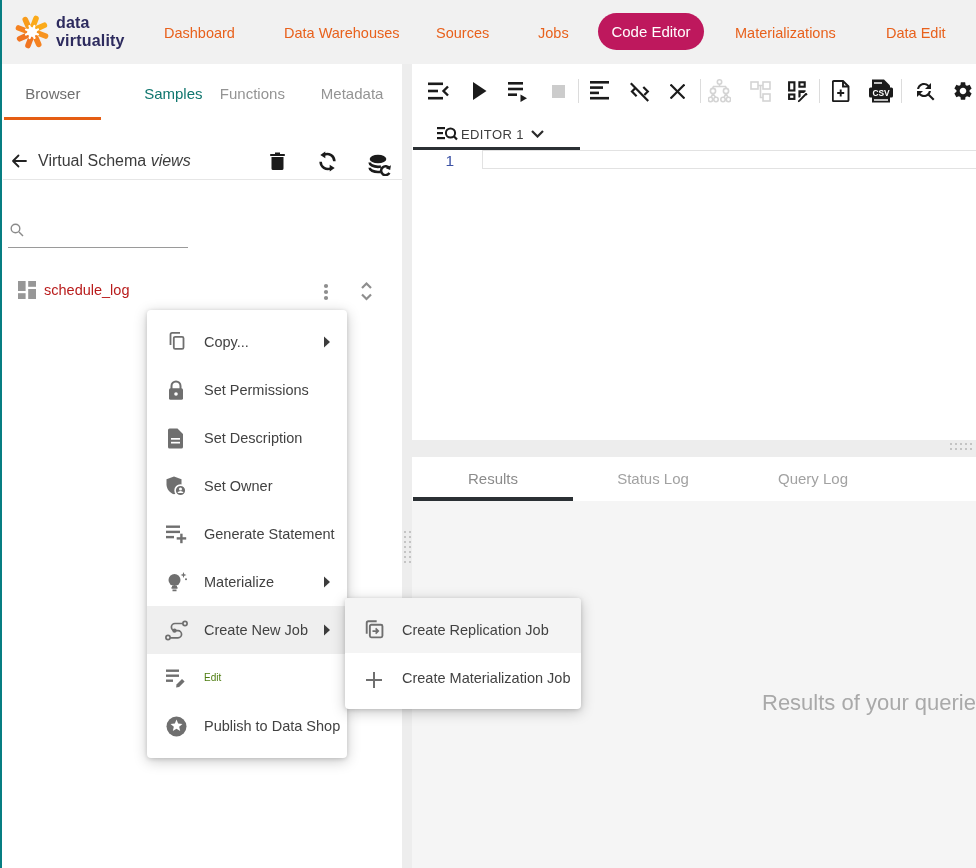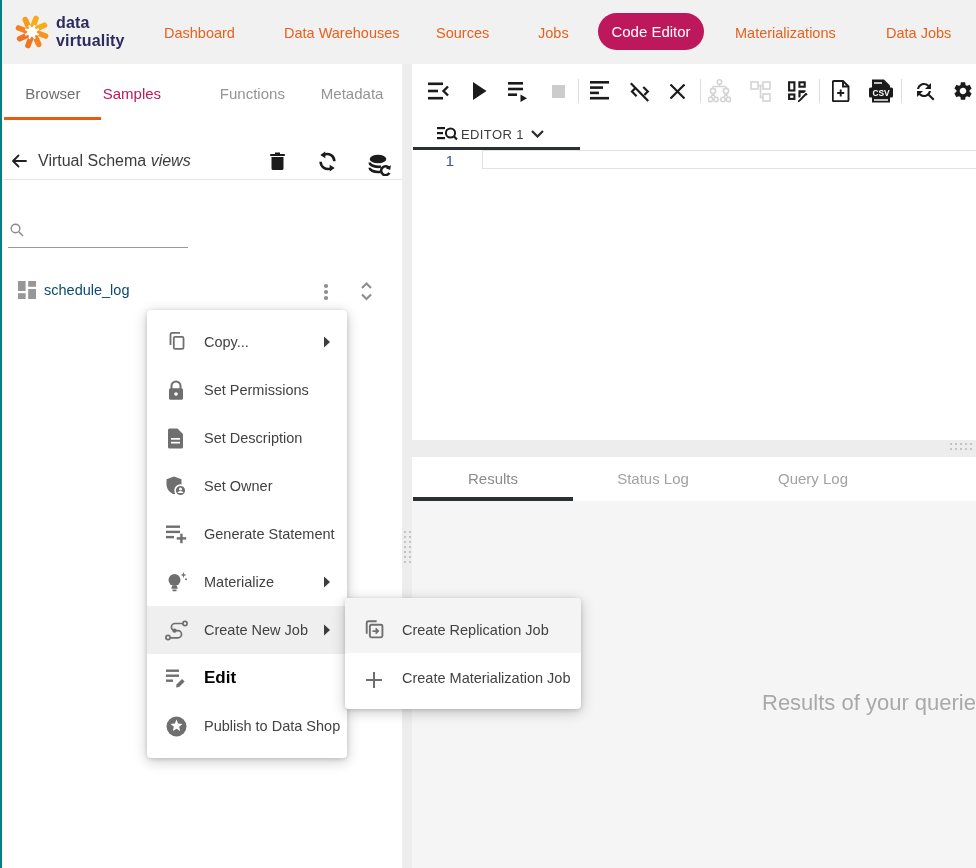--- a/index.html
+++ b/index.html
@@ -44,28 +44,28 @@
   </svg>
   <div class="abs" style="left:56px;top:14px;color:#2d2b5e;font-size:16px;font-weight:bold;line-height:17.5px;letter-spacing:0.2px;">data<br>virtuality</div>
 
   <div class="nav">
     <a class="abs" style="left:164px;top:25px;">Dashboard</a>
     <a class="abs" style="left:284px;top:25px;text-align:right;">Data Warehouses</a>
     <a class="abs" style="left:436px;top:25px;">Sources</a>
     <a class="abs" style="left:538px;top:25px;">Jobs</a>
     <div class="abs" style="left:598px;top:13px;width:106px;height:37px;background:#be185d;border-radius:19px;color:#fff;font-size:15px;text-align:center;line-height:37px;">Code Editor</div>
     <a class="abs" style="left:735px;top:25px;">Materializations</a>
-    <a class="abs" style="left:886px;top:25px;">Data Jobs</a>
+    <a class="abs" style="left:886px;top:25px;">Data Edit</a>
   </div>
 
   <div class="abs" style="left:2px;top:64px;width:400px;height:804px;background:#fff;"></div>
 
   <div class="abs" style="left:3px;top:68px;width:399px;height:52px;display:flex;">
     <div style="flex:1;text-align:center;line-height:52px;font-size:15px;color:#6e6e6e;">Browser</div>
-    <div style="flex:1;text-align:left;line-height:52px;font-size:15px;color:#be185d;">Samples</div>
+    <div style="flex:1;text-align:right;line-height:52px;font-size:15px;color:#0f766e;">Samples</div>
     <div style="flex:1;text-align:center;line-height:52px;font-size:15px;color:#949494;">Functions</div>
     <div style="flex:1;text-align:center;line-height:52px;font-size:15px;color:#949494;">Metadata</div>
   </div>
   <div class="abs" style="left:4px;top:117px;width:97px;height:3px;background:#e55d13;"></div>
 
   <svg class="abs" style="left:10px;top:152px;" width="18" height="18" viewBox="0 0 18 18">
     <path d="M16 9 H3 M8.5 3.5 L3 9 l5.5 5.5" stroke="#222" stroke-width="1.8" fill="none" stroke-linecap="round" stroke-linejoin="round"></path>
   </svg>
   <div class="abs" style="left:38px;top:152px;font-size:16px;color:#3c3c3c;">Virtual Schema <i>views</i></div>
 
@@ -96,21 +96,21 @@
     <line x1="9" y1="9" x2="13" y2="13" stroke="#8a8a8a" stroke-width="1.4"></line>
   </svg>
   <div class="abs" style="left:8px;top:247px;width:180px;height:1px;background:#9a9a9a;"></div>
 
   <svg class="abs" style="left:18px;top:281px;" width="18" height="18" viewBox="0 0 18 18">
     <rect x="0" y="0" width="7.6" height="10" fill="#979797"></rect>
     <rect x="10.2" y="0" width="7.8" height="5.8" fill="#979797"></rect>
     <rect x="0" y="12.2" width="7.6" height="5.8" fill="#979797"></rect>
     <rect x="10.2" y="8" width="7.8" height="10" fill="#979797"></rect>
   </svg>
-  <div class="abs" style="left:44px;top:282px;font-size:14.5px;color:#0c4a6e;">schedule_log</div>
+  <div class="abs" style="left:44px;top:282px;font-size:14.5px;color:#b91c1c;">schedule_log</div>
   <svg class="abs" style="left:322px;top:282px;" width="8" height="20" viewBox="0 0 8 20">
     <circle cx="4" cy="4" r="2.1" fill="#8e8e8e"></circle>
       <circle cx="4" cy="10" r="2.1" fill="#8e8e8e"></circle>
       <circle cx="4" cy="16" r="2.1" fill="#8e8e8e"></circle>
   </svg>
   <svg class="abs" style="left:359px;top:281px;" width="15" height="20" viewBox="0 0 15 20">
     <path d="M3 7 L7.5 2.5 L12 7" stroke="#8e8e8e" stroke-width="2.2" fill="none"></path>
     <path d="M3 13.5 L7.5 18 L12 13.5" stroke="#8e8e8e" stroke-width="2.2" fill="none"></path>
   </svg>
 
@@ -292,21 +292,21 @@
   <div class="abs" style="left:147px;top:606px;width:200px;height:48px;background:#efefef;"></div>
 
   <div class="abs menutext" style="left:204px;top:318px;white-space:nowrap;">
     <div style="height:48px;line-height:48px;font-size:14.5px;color:#424242;">Copy...</div>
     <div style="height:48px;line-height:48px;font-size:14.5px;color:#424242;">Set Permissions</div>
     <div style="height:48px;line-height:48px;font-size:14.5px;color:#424242;">Set Description</div>
     <div style="height:48px;line-height:48px;font-size:14.5px;color:#424242;">Set Owner</div>
     <div style="height:48px;line-height:48px;font-size:14.5px;color:#424242;">Generate Statement</div>
     <div style="height:48px;line-height:48px;font-size:14.5px;color:#424242;">Materialize</div>
     <div style="height:48px;line-height:48px;font-size:14.5px;color:#424242;">Create New Job</div>
-    <div style="height:48px;line-height:48px;font-size:17px;color:#000000;font-weight:bold;">Edit</div>
+    <div style="height:48px;line-height:48px;font-size:10px;color:#4d7c0f;">Edit</div>
     <div style="height:48px;line-height:48px;font-size:14.5px;color:#424242;white-space:nowrap;">Publish to Data Shop</div>
   </div>
 
   <svg class="abs" style="left:323px;top:336px;" width="8" height="12" viewBox="0 0 8 12">
       <path d="M1 0.5 L7 6 L1 11.5 z" fill="#3c3c3c"></path>
     </svg>
   <svg class="abs" style="left:323px;top:576px;" width="8" height="12" viewBox="0 0 8 12">
       <path d="M1 0.5 L7 6 L1 11.5 z" fill="#3c3c3c"></path>
     </svg>
   <svg class="abs" style="left:323px;top:624px;" width="8" height="12" viewBox="0 0 8 12">

